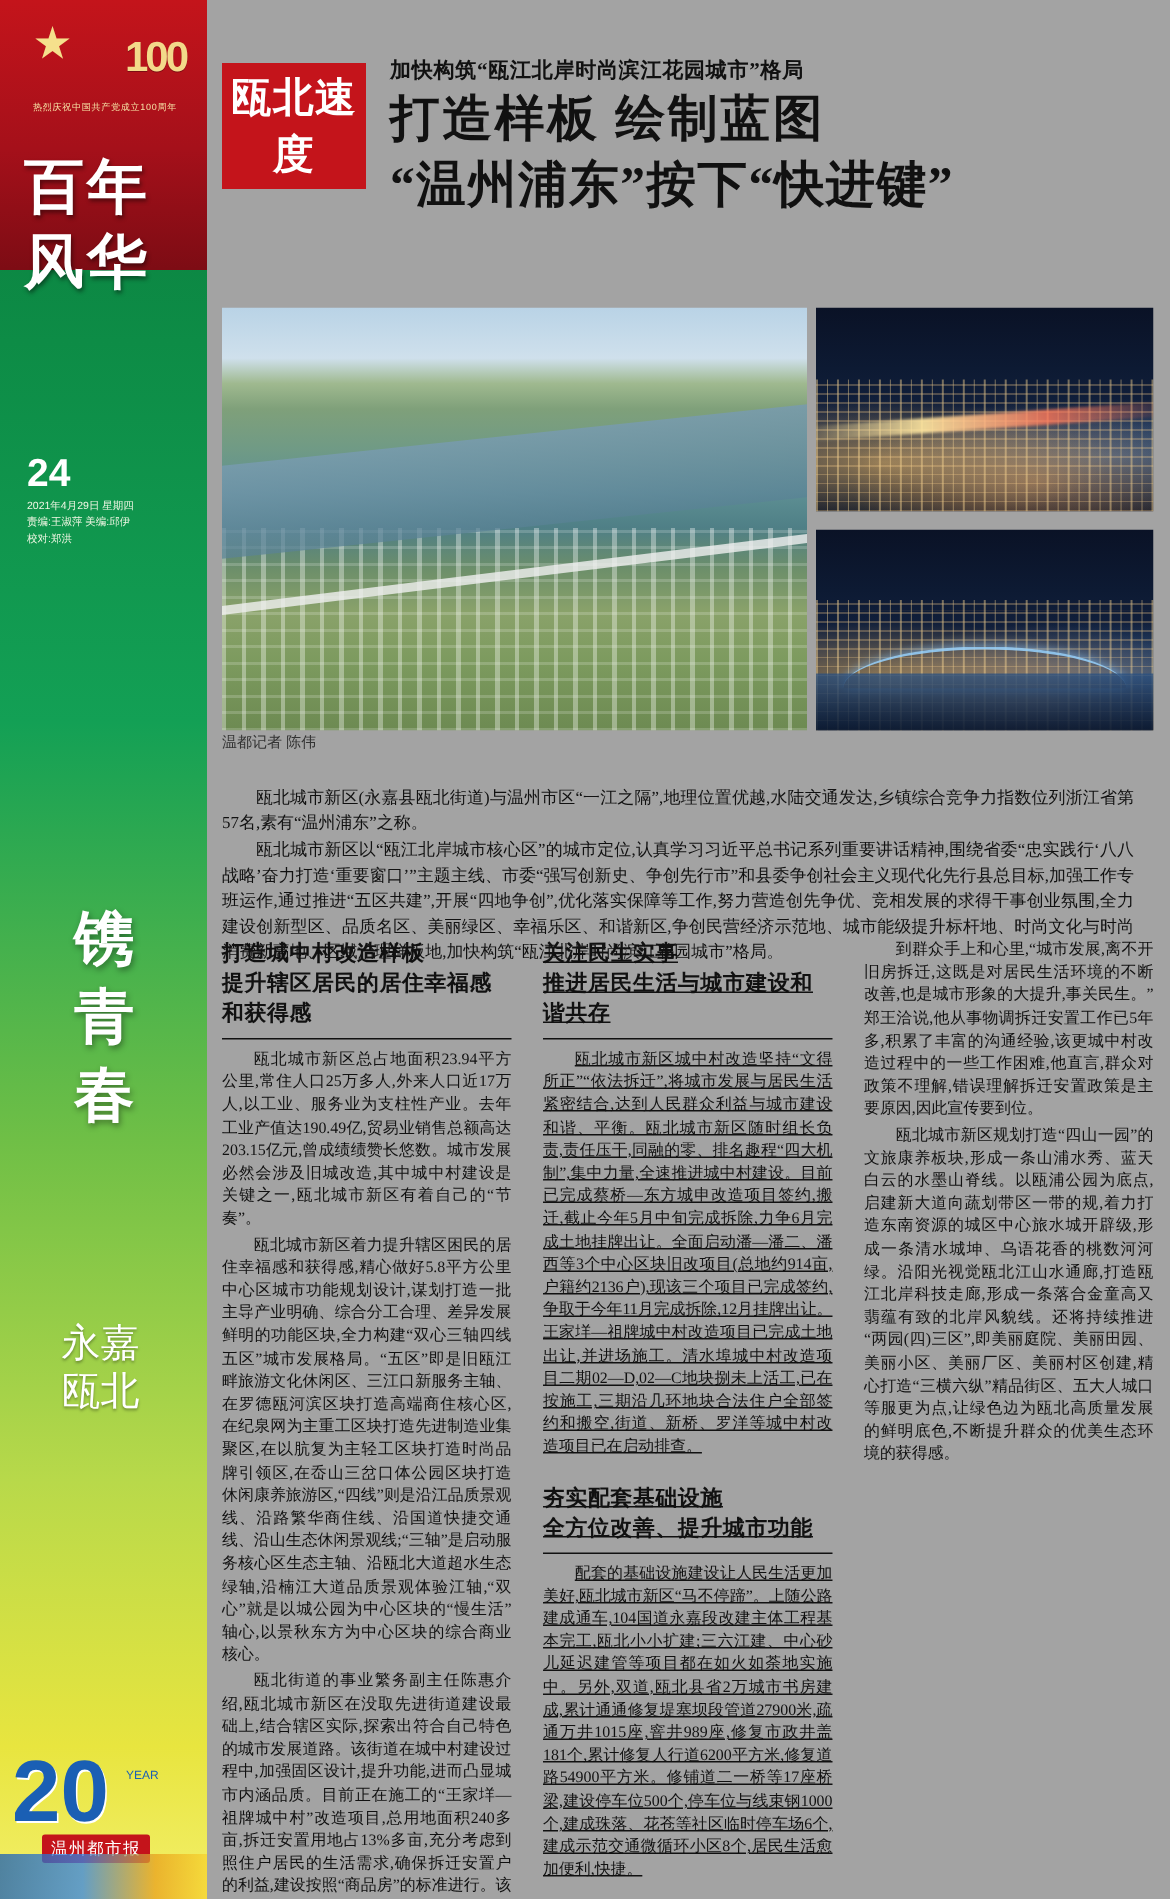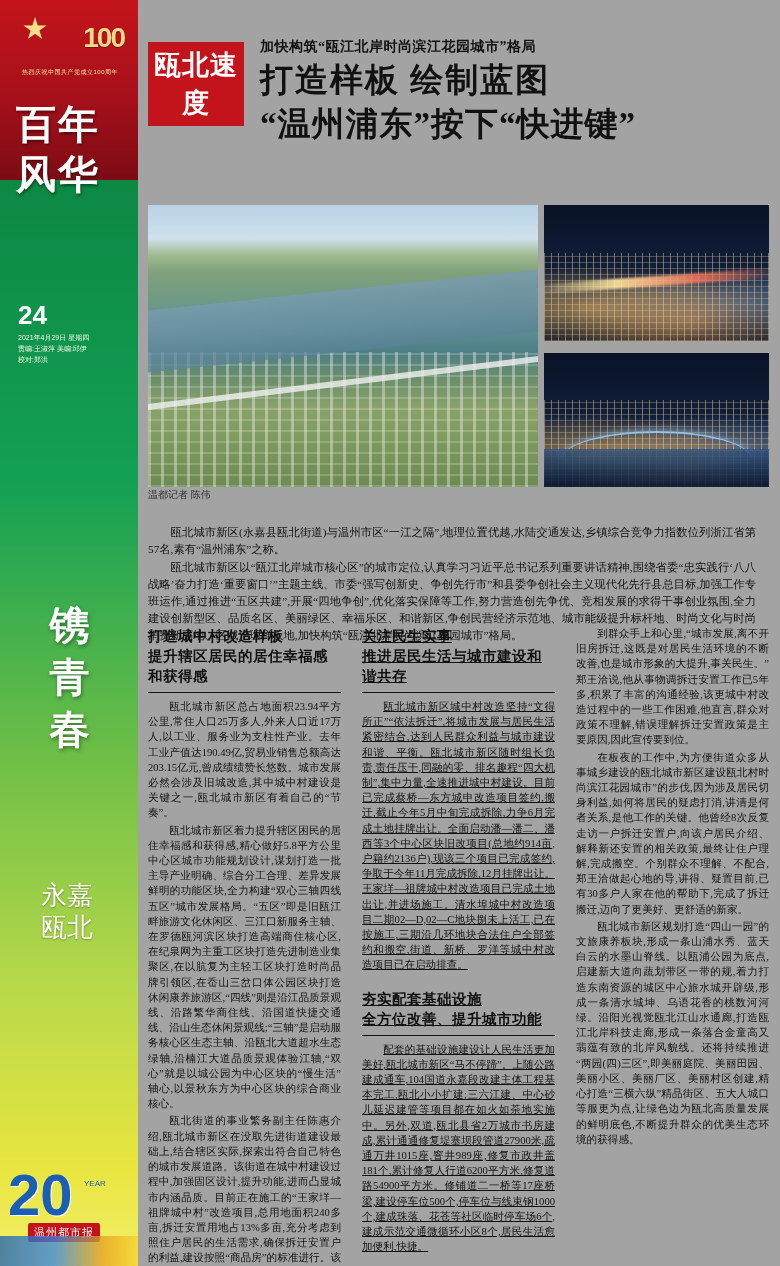--- a/index.html
+++ b/index.html
@@ -320,20 +320,19 @@
         <div class="sec-head" style="margin-top:-6px;">全方位改善、提升城市功能</div>
         <div class="sec-rule"></div>
         <div class="body-txt">
           <p>配套的基础设施建设让人民生活更加美好,瓯北城市新区“马不停蹄”。上随公路建成通车,104国道永嘉段改建主体工程基本完工,瓯北小小扩建;三六江建、中心砂儿延迟建管等项目都在如火如荼地实施中。另外,双道,瓯北县省2万城市书房建成,累计通通修复堤塞坝段管道27900米,疏通万井1015座,窨井989座,修复市政井盖181个,累计修复人行道6200平方米,修复道路54900平方米。修铺道二一桥等17座桥梁,建设停车位500个,停车位与线束钢1000个,建成珠落、花苍等社区临时停车场6个,建成示范交通微循环小区8个,居民生活愈加便利,快捷。</p>
         </div>
       </div>
 
       <div class="col" id="col3">
         <div class="body-txt col3-head">
           <p>到群众手上和心里,“城市发展,离不开旧房拆迁,这既是对居民生活环境的不断改善,也是城市形象的大提升,事关民生。”郑王洽说,他从事物调拆迁安置工作已5年多,积累了丰富的沟通经验,该更城中村改造过程中的一些工作困难,他直言,群众对政策不理解,错误理解拆迁安置政策是主要原因,因此宣传要到位。</p>
-          <p>在板夜的工作中,为方便街道众多从事城乡建设的瓯北城市新区建设瓯北村时尚滨江花园城市”的步伐,因为涉及居民切身利益,如何将居民的疑虑打消,讲清是何者关系,是他工作的关键。他曾经8次反复走访一户拆迁安置户,向该户居民介绍、解释新还安置的相关政策,最终让住户理解,完成搬空。个别群众不理解、不配合,郑王洽做起心地的导,讲得、疑置目前,已有30多户人家在他的帮助下,完成了拆迁搬迁,迈向了更美好、更舒适的新家。</p>
           <p>瓯北城市新区规划打造“四山一园”的文旅康养板块,形成一条山浦水秀、蓝天白云的水墨山脊线。以瓯浦公园为底点,启建新大道向蔬划带区一带的规,着力打造东南资源的城区中心旅水城开辟级,形成一条清水城坤、乌语花香的桃数河河绿。沿阳光视觉瓯北江山水通廊,打造瓯江北岸科技走廊,形成一条落合金童高又翡蕴有致的北岸风貌线。还将持续推进“两园(四)三区”,即美丽庭院、美丽田园、美丽小区、美丽厂区、美丽村区创建,精心打造“三横六纵”精品街区、五大人城口等服更为点,让绿色边为瓯北高质量发展的鲜明底色,不断提升群众的优美生态环境的获得感。</p>
         </div>
       </div>
 
     </div>
   </div>
 </div>
 
 </body></html>

